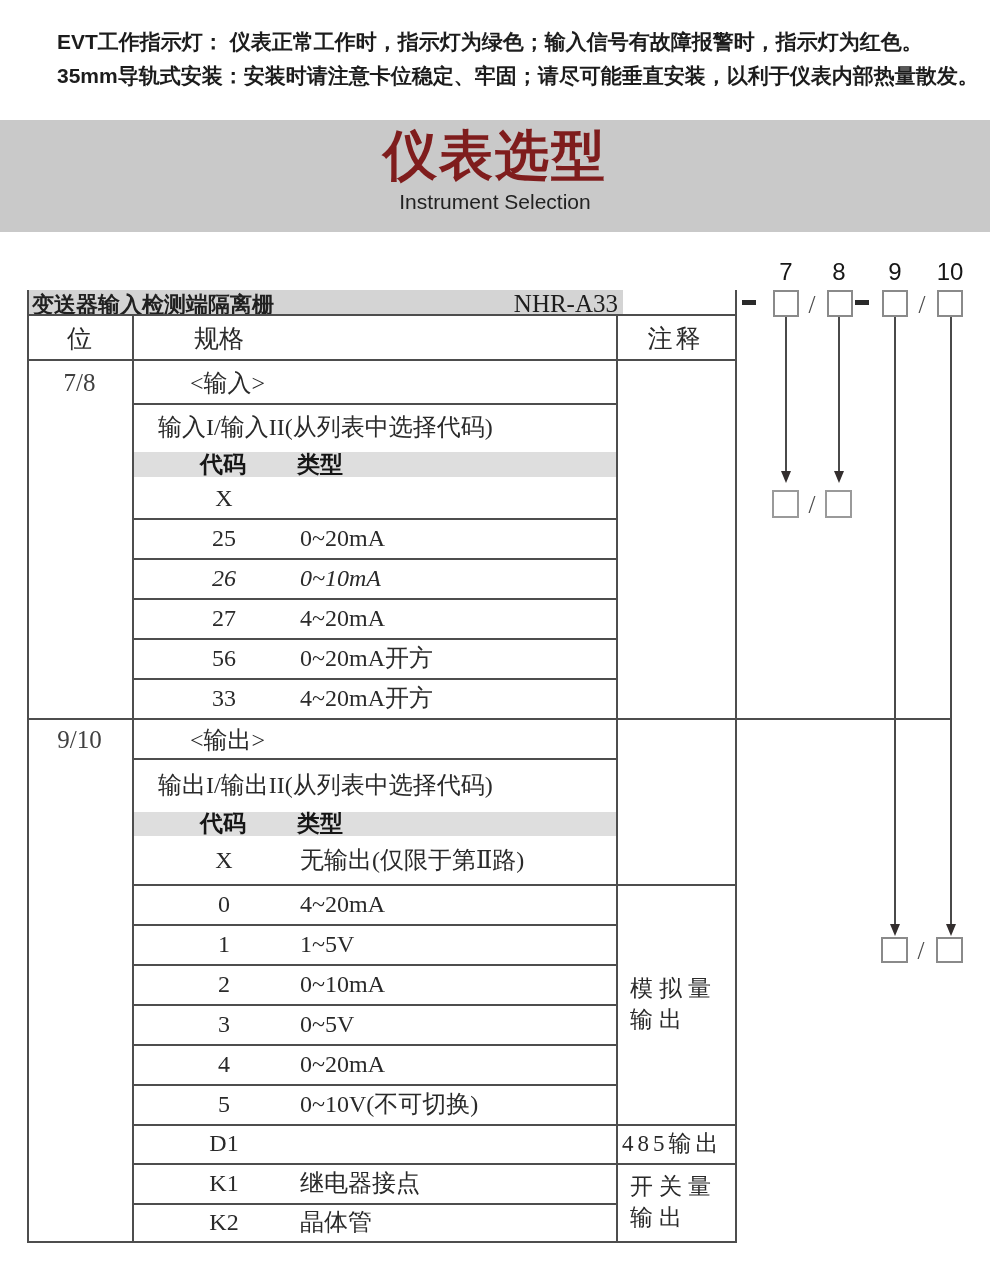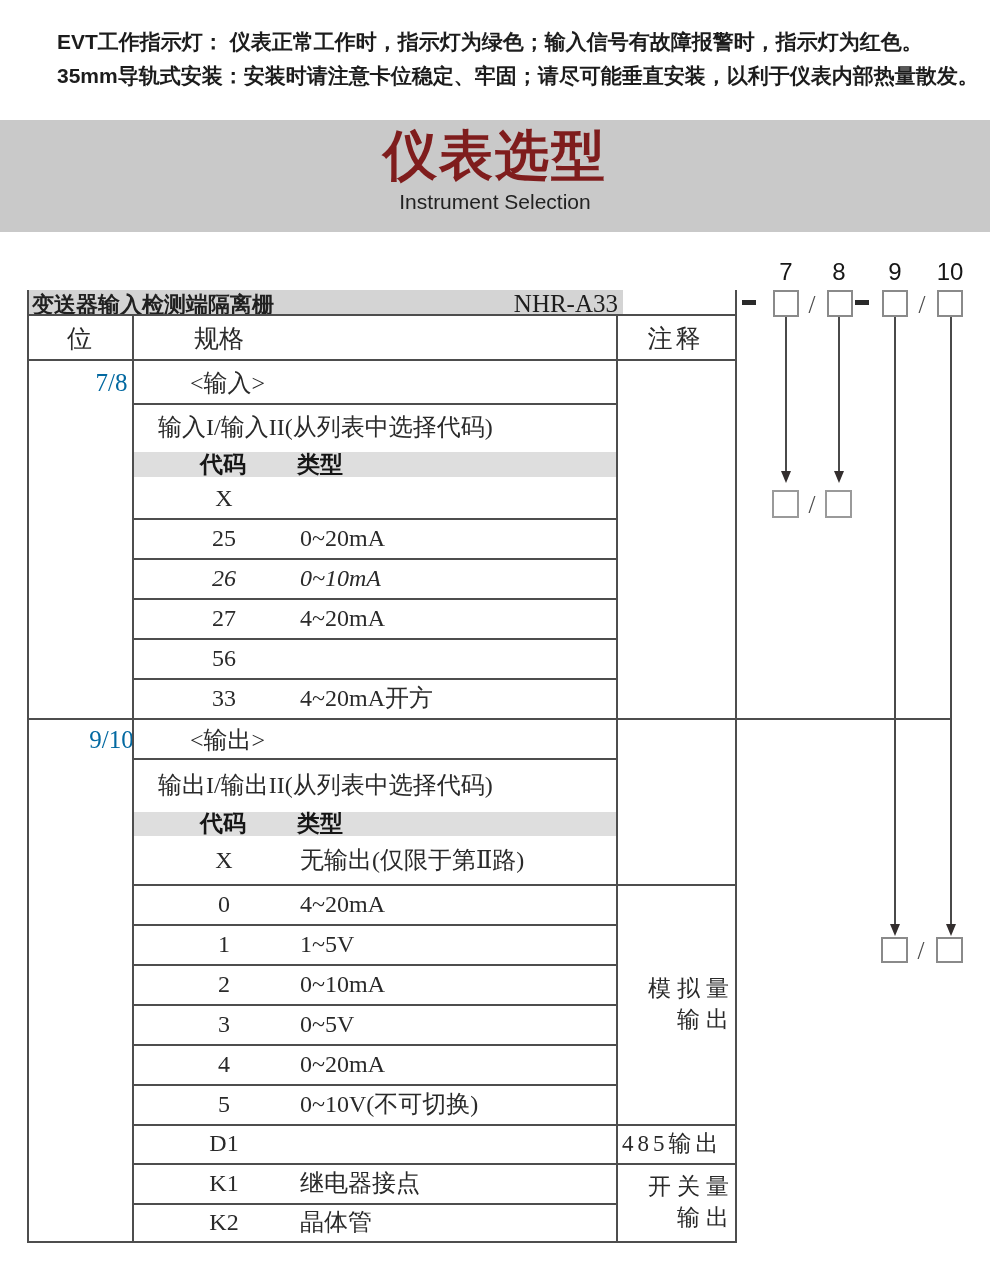--- a/index.html
+++ b/index.html
@@ -23,29 +23,29 @@
   .titleband .tr{font-size:25px;color:#1d1d1d;white-space:nowrap;}
   .codeband{left:133px;width:483px;background:#dedede;}
   .codeband .ch-code{position:absolute;left:67px;font-weight:bold;color:#161616;}
   .codeband .ch-type{position:absolute;left:164px;font-weight:bold;color:#161616;}
   
   .rule{position:absolute;background:#4d4d4d;}
   .thinline{position:absolute;background:#4a4a4a;width:1.5px;}
   
   .hcell{font-size:25px;color:#2a2a2a;line-height:45px;top:316px;height:45px;}
   
-  .poslabel{left:27px;width:105px;text-align:center;font-size:25px;color:#0369a1;margin-left:32px;}
+  .poslabel{left:27px;width:105px;text-align:center;font-size:25px;color:#404040;}
   .grouptitle{left:190px;font-size:24px;color:#2a2a2a;white-space:nowrap;}
   .subtitle{left:158px;font-size:24px;color:#2a2a2a;white-space:nowrap;}
   .crow{left:132px;width:484px;font-size:24px;color:#2a2a2a;}
   .crow .code{position:absolute;left:22px;width:140px;text-align:center;}
   .crow .type{position:absolute;left:168px;white-space:nowrap;}
   
   .notecell{left:618px;width:117px;color:#2a2a2a;font-size:23px;}
-  .notecell .nline{display:block;letter-spacing:6px;line-height:31px;white-space:nowrap;text-align:right;}
+  .notecell .nline{display:block;letter-spacing:6px;line-height:31px;white-space:nowrap;}
   
   .digit{font-size:24px;color:#161616;transform:translateX(-50%);
          font-family:"Liberation Sans","DejaVu Sans",sans-serif;}
   .cbox{position:absolute;background:#ffffff;border:2px solid #8a8a8a;box-sizing:border-box;}
   .dash{position:absolute;background:#2a2a2a;width:14px;height:5px;}
   .slash{position:absolute;font-size:25px;color:#4a4a4a;transform:translateX(-50%);}
   .ahead{position:absolute;width:0;height:0;border-left:5px solid transparent;
          border-right:5px solid transparent;border-top:12px solid #332e2e;}
 </style>
 </head>
@@ -162,20 +162,21 @@
     <div class="abs crow" style="top: 558px; height: 56px; line-height: 40px; font-style: italic;">
     <span class="code">26</span>
     <span class="type">0~10mA</span>
   </div>
     <div class="abs crow" style="top: 598px; height: 40px; line-height: 40px;">
     <span class="code">27</span>
     <span class="type">4~20mA</span>
   </div>
     <div class="abs crow" style="top: 638px; height: 40px; line-height: 40px;">
     <span class="code">56</span>
+    <span class="type">0~20mA开方</span>
   </div>
     <div class="abs crow" style="top: 678px; height: 40px; line-height: 40px;">
     <span class="code">33</span>
     <span class="type">4~20mA开方</span>
   </div>
     <div class="abs crow" style="top: 836px; height: 48px; line-height: 48px;">
     <span class="code">X</span>
     <span class="type">无输出(仅限于第Ⅱ路)</span>
   </div>
     <div class="abs crow" style="top: 884px; height: 40px; line-height: 40px;">

